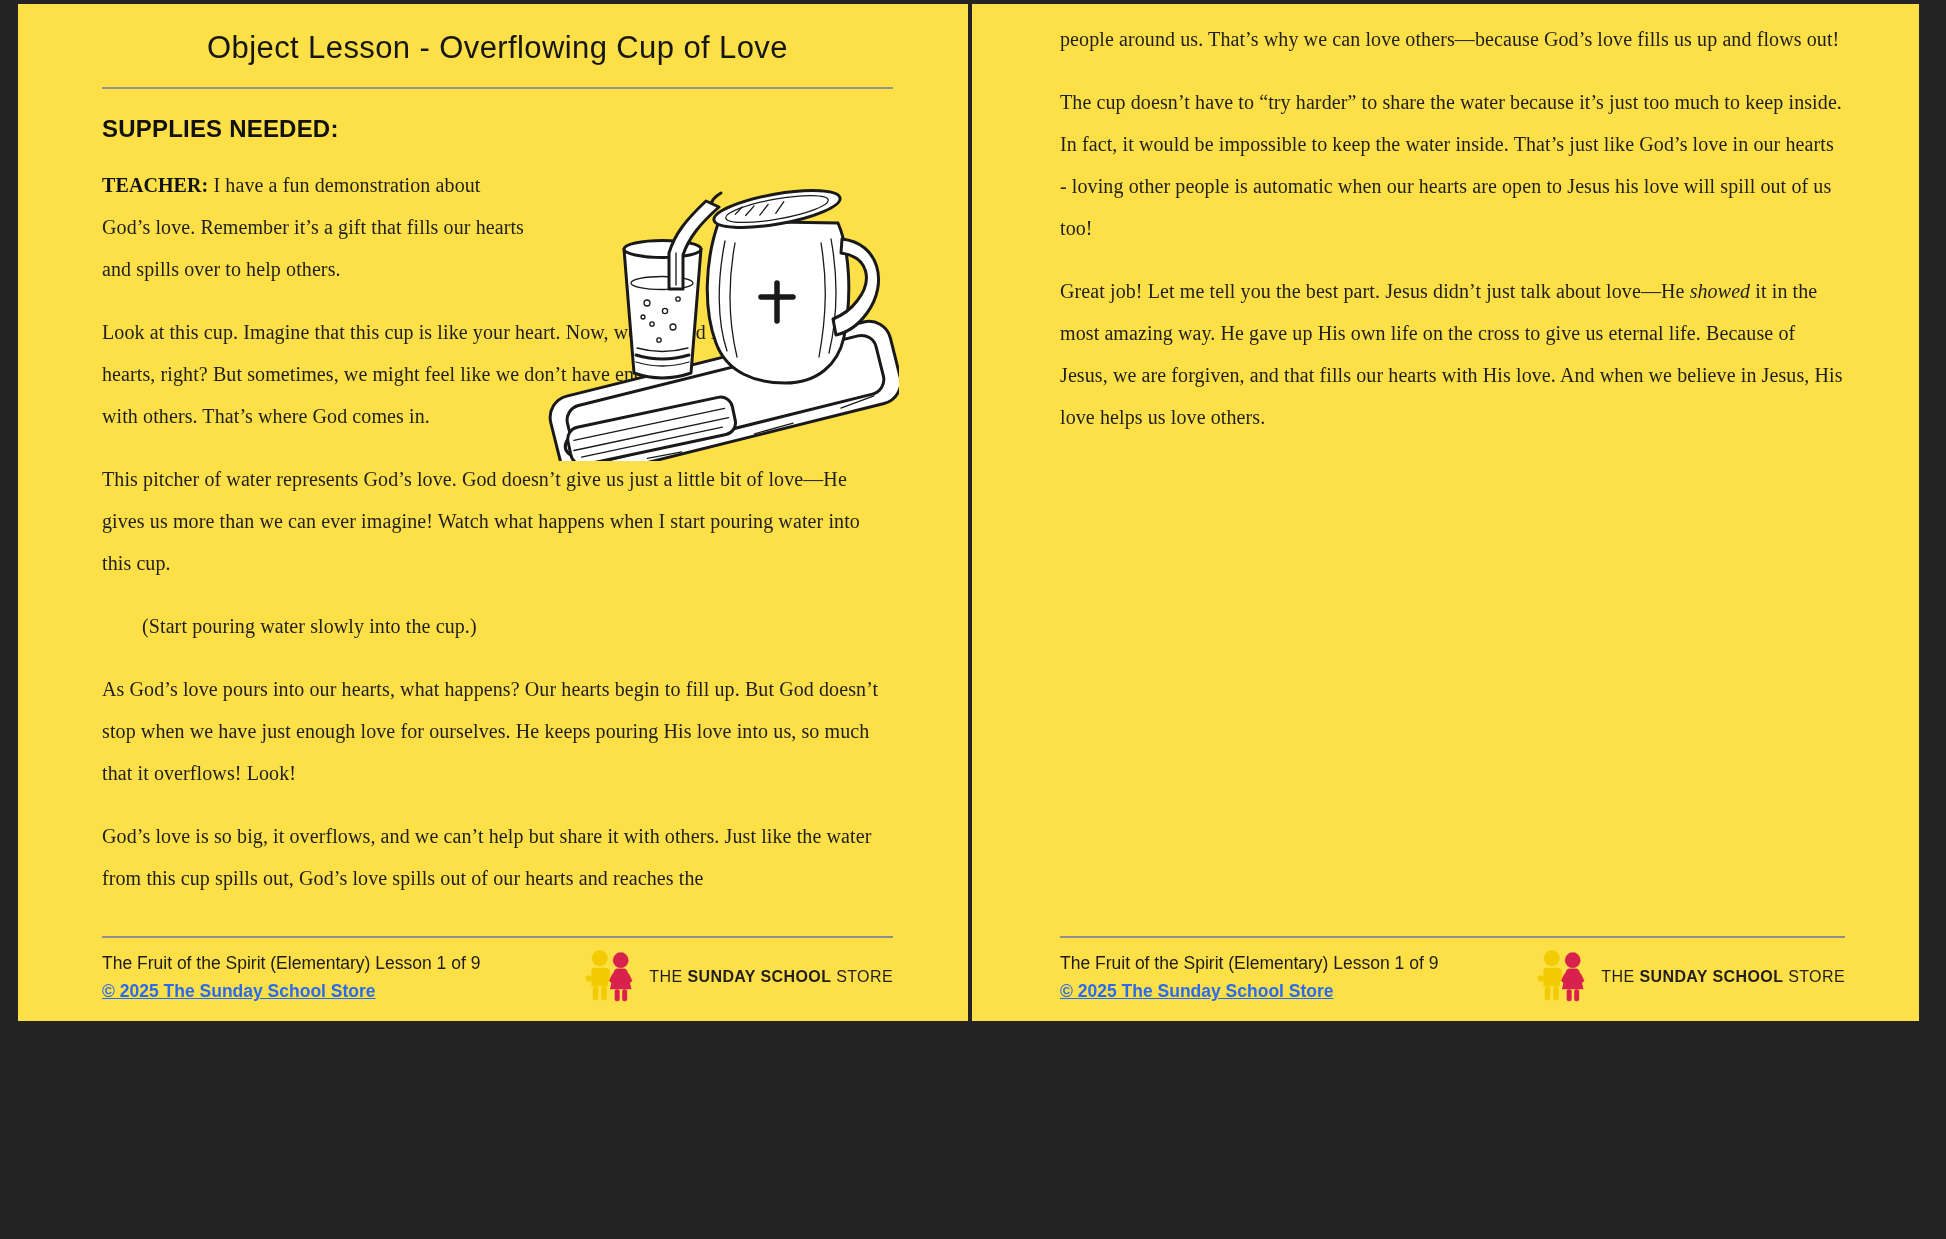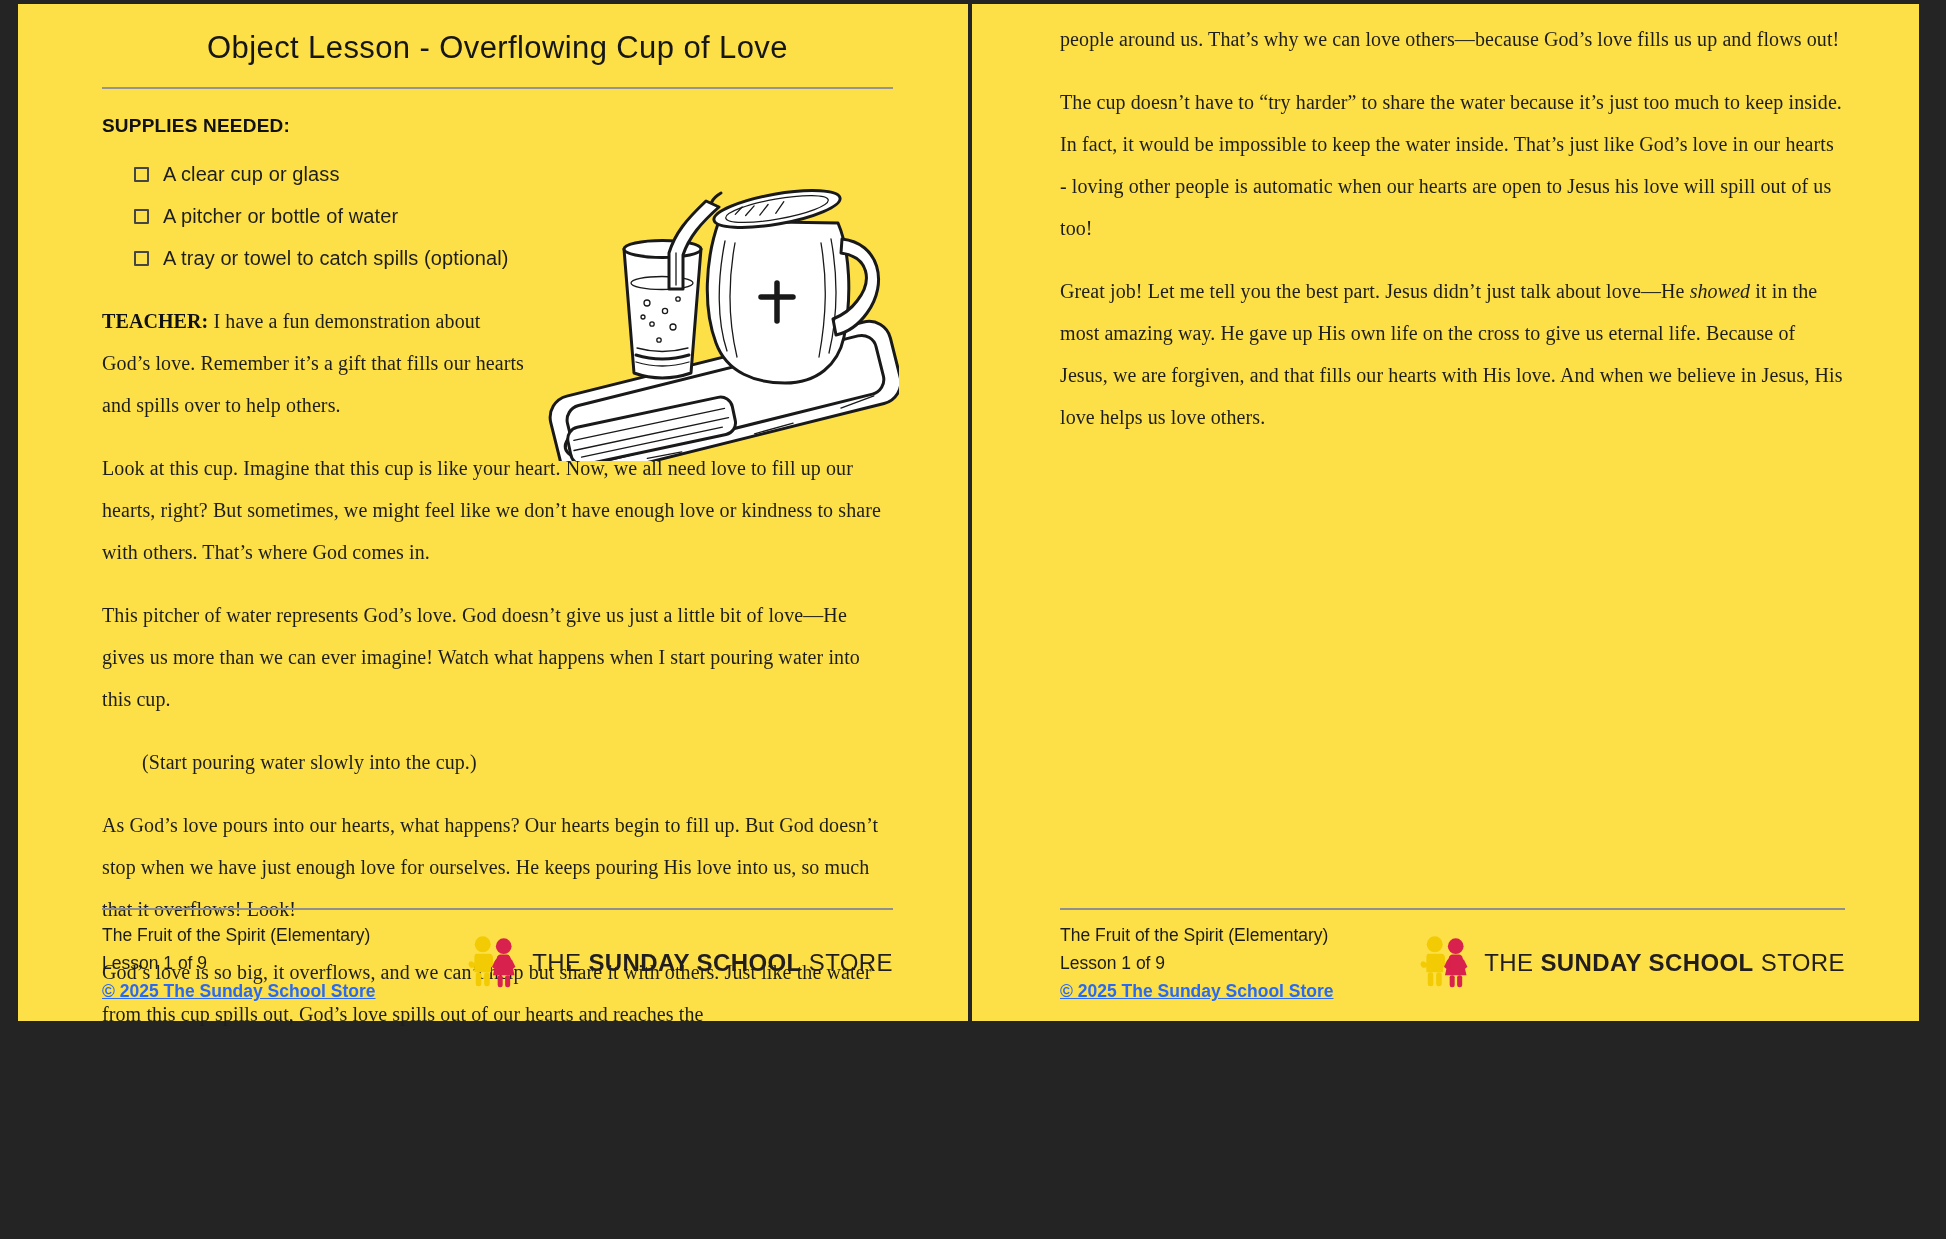--- a/index.html
+++ b/index.html
@@ -30,21 +30,21 @@
     margin: 21px 0 0 0;
   }
   .content { position: relative; }
 
   .illustration {
     position: absolute; top: 16px; right: -6px;
     width: 360px; height: 330px;
   }
 
   .supplies-heading {
-    font-size: 19px; font-weight: 700; color: #111;
+    font-size: 24px; font-weight: 700; color: #111;
     letter-spacing: 0.2px;
     margin: 26px 0 0 0; width: 430px;
   }
   ul.supplies { list-style: none; margin: 16px 0 0 0; padding: 0 0 0 32px; width: 430px; }
   ul.supplies li {
     display: flex; align-items: center;
     height: 42px; font-size: 20px; color: #1e1e1e; letter-spacing: 0.1px;
   }
   .checkbox {
     display: inline-block; width: 15px; height: 15px;
@@ -63,21 +63,21 @@
 
   .footer {
     position: absolute; left: 84px; right: 75px; bottom: 16px;
     border-top: 2px solid #8f8f8f; padding-top: 11px;
     display: flex; justify-content: space-between; align-items: center; gap: 48px;
   }
   .page-right .footer { left: 88px; right: 74px; }
   .footer-lines { font-size: 17.5px; line-height: 28px; color: #1b1b1b; }
   a.copyright-link { color: #2a6af2; text-decoration: underline; font-weight: bold; }
   .logo { display: flex; align-items: center; gap: 13px; }
-  .logo-text { font-size: 24px; letter-spacing: 0.4px; color: #221e1f; white-space: nowrap; }
+  .logo-text { font-size: 16px; letter-spacing: 0.4px; color: #221e1f; white-space: nowrap; }
   .logo-text .lt-reg  { font-weight: 400; }
   .logo-text .lt-bold { font-weight: 800; }
 
   svg .ln   { fill: none; stroke: #191919; stroke-width: 3; stroke-linecap: round; stroke-linejoin: round; }
   svg .lnw  { fill: #ffffff; stroke: #191919; stroke-width: 3; stroke-linecap: round; stroke-linejoin: round; }
   svg .thin { fill: none; stroke: #191919; stroke-width: 1.3; stroke-linecap: round; }
   svg .thick{ fill: none; stroke: #191919; stroke-width: 5.5; stroke-linecap: round; }
 </style>
 </head>
 <body>
@@ -150,34 +150,20 @@
           <circle class="thin" cx="104" cy="186" r="2"></circle>
 
           <path class="ln" d="M97,224 Q123,232 150,224"></path>
           <path class="thin" d="M97,231 Q123,239 150,231"></path>
           <path class="thin" d="M98,217 Q123,224 149,217"></path>
         </svg>
       </div>
 
       <p class="supplies-heading">SUPPLIES NEEDED:</p>
 
-      <ul class="supplies">
-        <li>
-          <span class="checkbox"></span>
-          <span>A clear cup or glass</span>
-        </li>
-        <li>
-          <span class="checkbox"></span>
-          <span>A pitcher or bottle of water</span>
-        </li>
-        <li>
-          <span class="checkbox"></span>
-          <span>A tray or towel to catch spills (optional)</span>
-        </li>
-      </ul>
 
       <p class="body-text constrained"><strong class="speaker">TEACHER:</strong><span> I have a fun demonstration about God’s love. Remember it’s a gift that fills our hearts and spills over to help others.</span></p>
 
       <p class="body-text">Look at this cup. Imagine that this cup is like your heart. Now, we all need love to fill up our hearts, right? But sometimes, we might feel like we don’t have enough love or kindness to share with others. That’s where God comes in.</p>
 
       <p class="body-text">This pitcher of water represents God’s love. God doesn’t give us just a little bit of love—He gives us more than we can ever imagine! Watch what happens when I start pouring water into this cup.</p>
 
       <p class="body-text stage">(Start pouring water slowly into the cup.)</p>
 
       <p class="body-text">As God’s love pours into our hearts, what happens? Our hearts begin to fill up. But God doesn’t stop when we have just enough love for ourselves. He keeps pouring His love into us, so much that it overflows! Look!</p>

